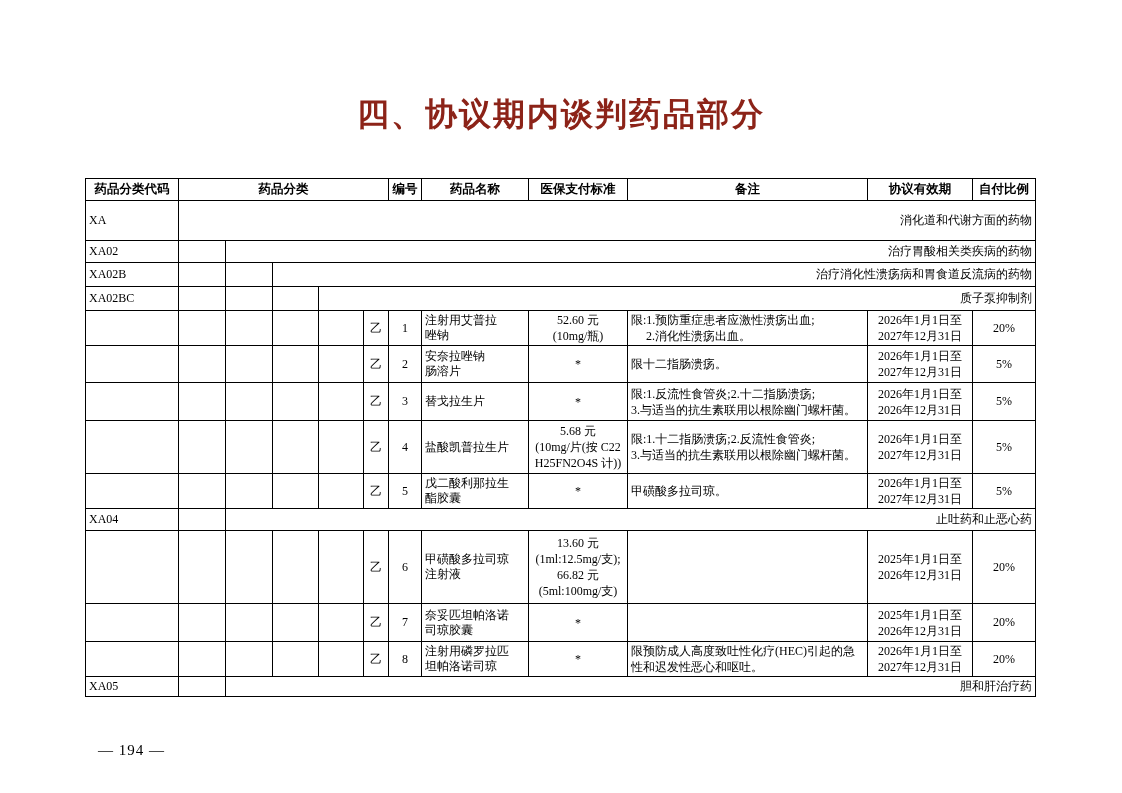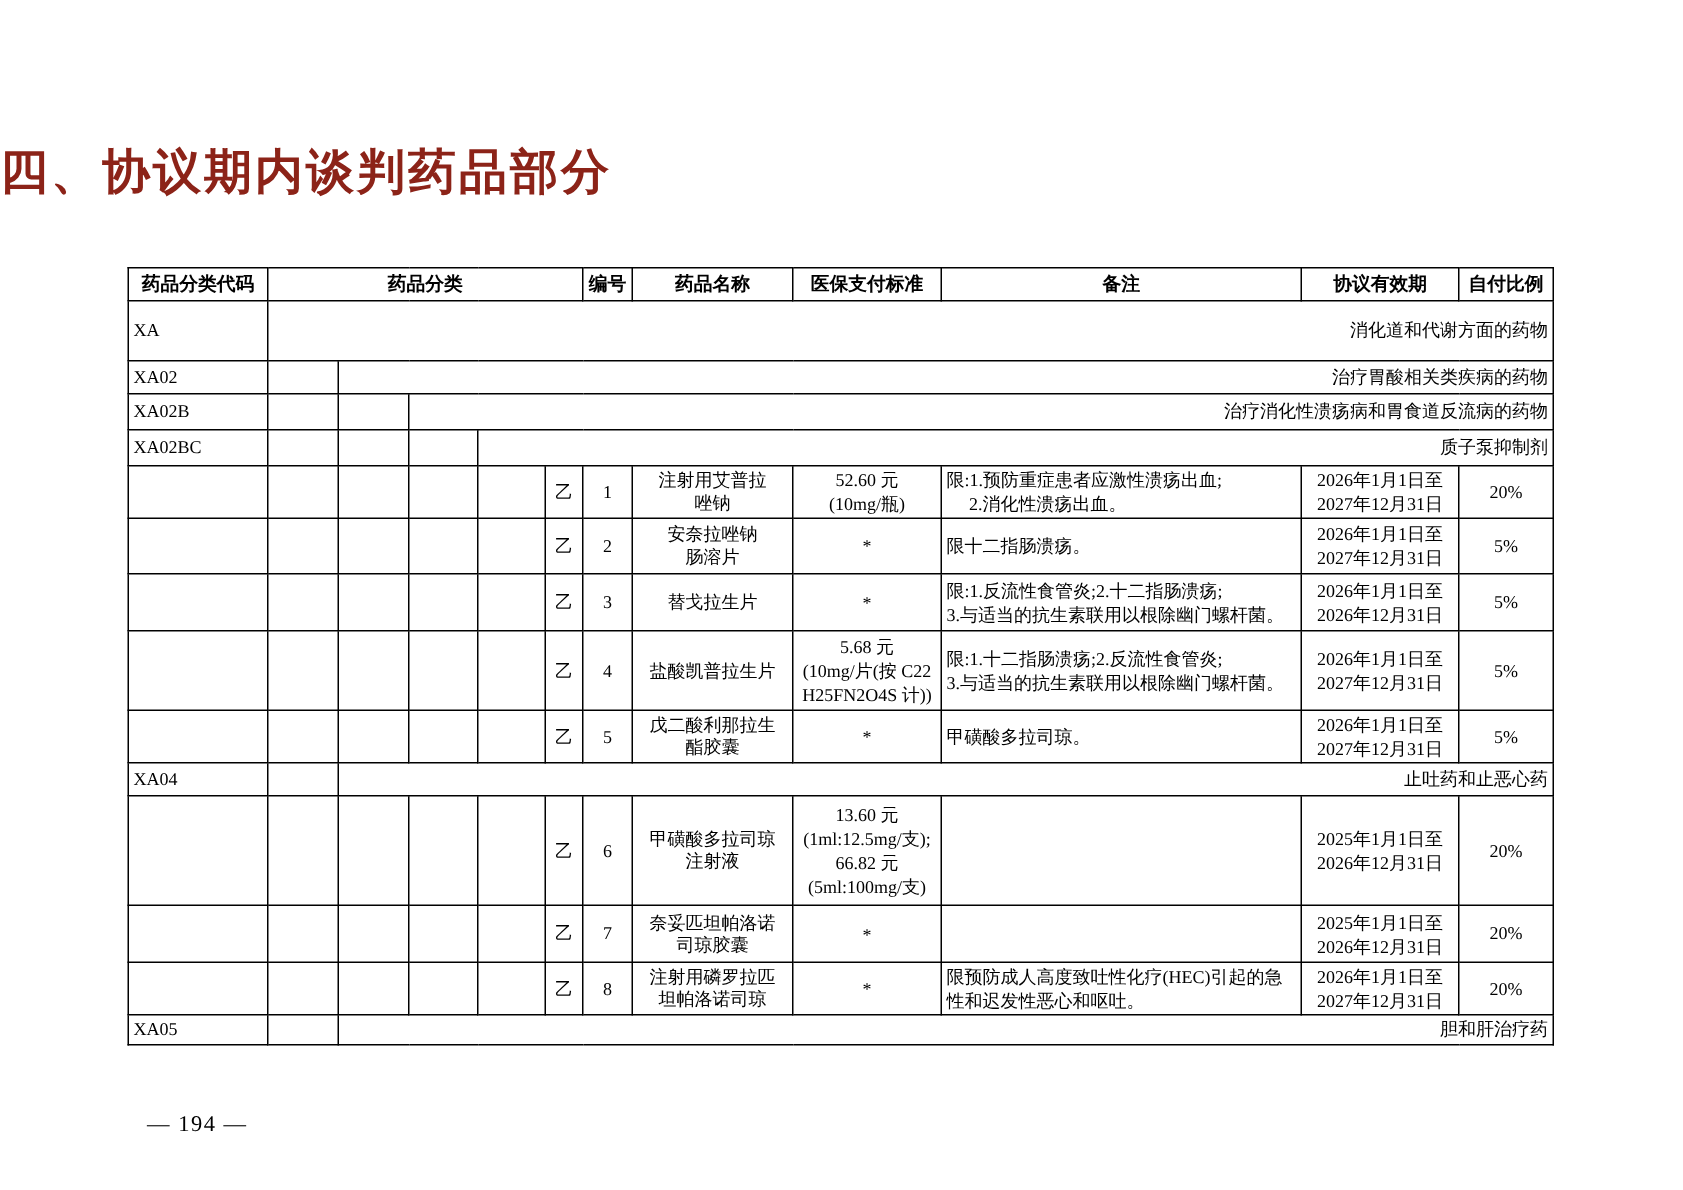--- a/index.html
+++ b/index.html
@@ -3,42 +3,42 @@
 <meta charset="utf-8">
 <style>
   html,body { margin:0; padding:0; background:#ffffff; }
   .page {
     position:relative; width:1122px; height:793px; background:#ffffff;
     font-family:"Liberation Serif","DejaVu Serif",serif; color:#000;
     overflow:hidden;
   }
   .doc-title {
     position:absolute; top:93px; left:0; width:100%;
-    font-size:32px; font-weight:bold; letter-spacing:2px;
+    text-align:center; font-size:32px; font-weight:bold; letter-spacing:2px;
   }
   .doc-subtitle {
     position:absolute; top:146px; left:0; width:100%;
     text-align:center; font-size:21px; font-weight:bold; letter-spacing:1px;
     font-family:"Liberation Sans","DejaVu Sans",sans-serif;
   }
   table.drug-table {
     position:absolute; left:85px; top:178px; width:950px;
     border-collapse:collapse; table-layout:fixed;
   }
   .drug-table td, .drug-table th {
     border:1px solid #000; font-size:12px; padding:1px 3px;
     vertical-align:middle; overflow:hidden;
   }
   .drug-table th {
     font-weight:bold; text-align:center; font-size:12.5px; padding:2px 1px;
   }
   .c-code   { text-align:left; padding-left:5px; font-size:12.5px; }
   .c-label  { text-align:right; padding-left:4px; }
   .c-center { text-align:center; }
-  .c-name   { text-align:center; white-space:pre-wrap; line-height:15px; padding-left:4px;margin-left:33px; }
+  .c-name   { text-align:left; white-space:pre-wrap; line-height:15px; padding-left:4px;margin-left:33px; }
   .c-price  { text-align:center; white-space:pre-wrap; line-height:16px; padding:1px 1px; }
   .c-remark { text-align:left; white-space:pre-wrap; line-height:16px; padding:1px 3px; }
   .c-validity { text-align:center; white-space:pre-wrap; line-height:16px; padding:1px 1px;margin-top:40px; }
   .c-ratio  { text-align:center; }
   .page-number {
     position:absolute; left:98px; top:742px; font-size:15px; letter-spacing:1px;
   }
 </style>
 </head>
 <body>

